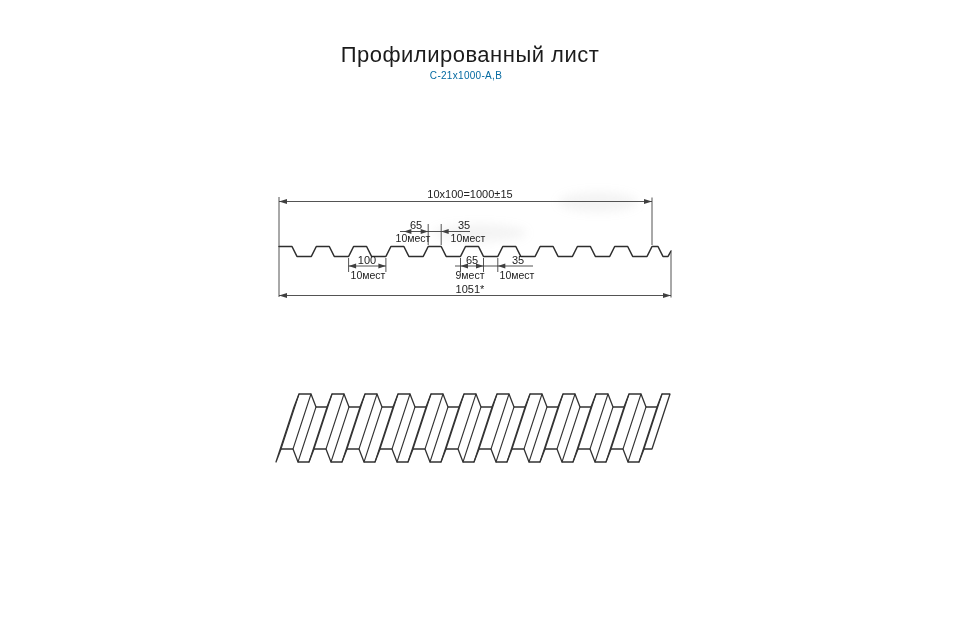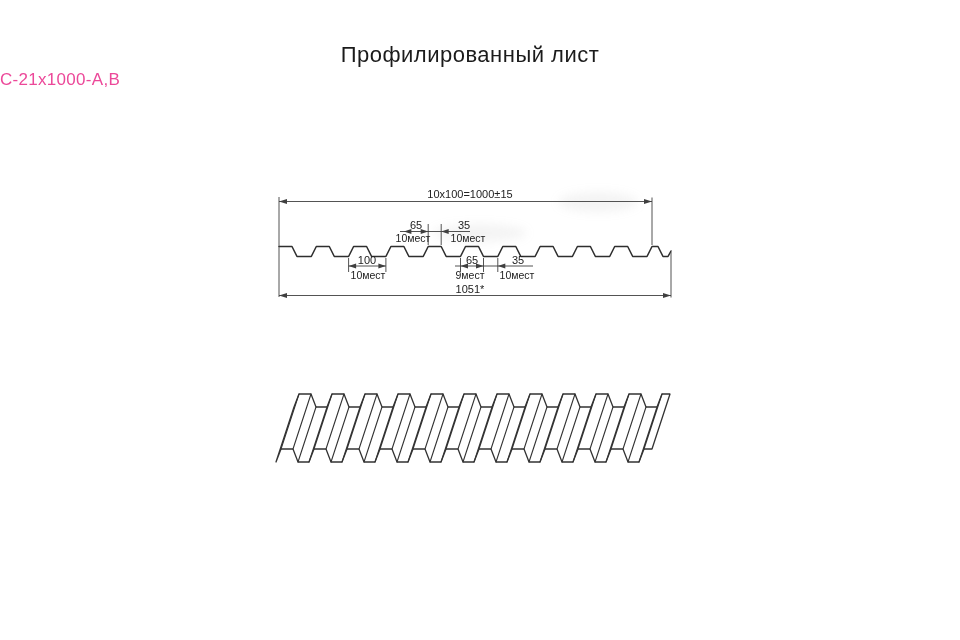--- a/index.html
+++ b/index.html
@@ -7,21 +7,21 @@
     width:960px;height:640px;position:relative;overflow:hidden;
     background:#ffffff;
     font-family:"Liberation Sans", sans-serif;
   }
   .title{
     position:absolute;left:0;top:42px;width:940px;
     text-align:center;font-size:22px;color:#1b1b1b;letter-spacing:0.5px;
   }
   .subtitle{
     position:absolute;left:0;top:70px;width:932px;
-    font-size:17px;color:#ec4899;letter-spacing:0.3px;
+    text-align:center;font-size:10px;color:#0369a1;letter-spacing:0.3px;
   }
   svg{position:absolute;}
   #cross-svg{left:250px;top:178px;}
   #persp-svg{left:255px;top:375px;}
   .smudge{position:absolute;background:rgba(150,150,150,0.10);filter:blur(5px);border-radius:50%;}
 </style>
 </head>
 <body>
 
 <div class="title">Профилированный лист</div>

